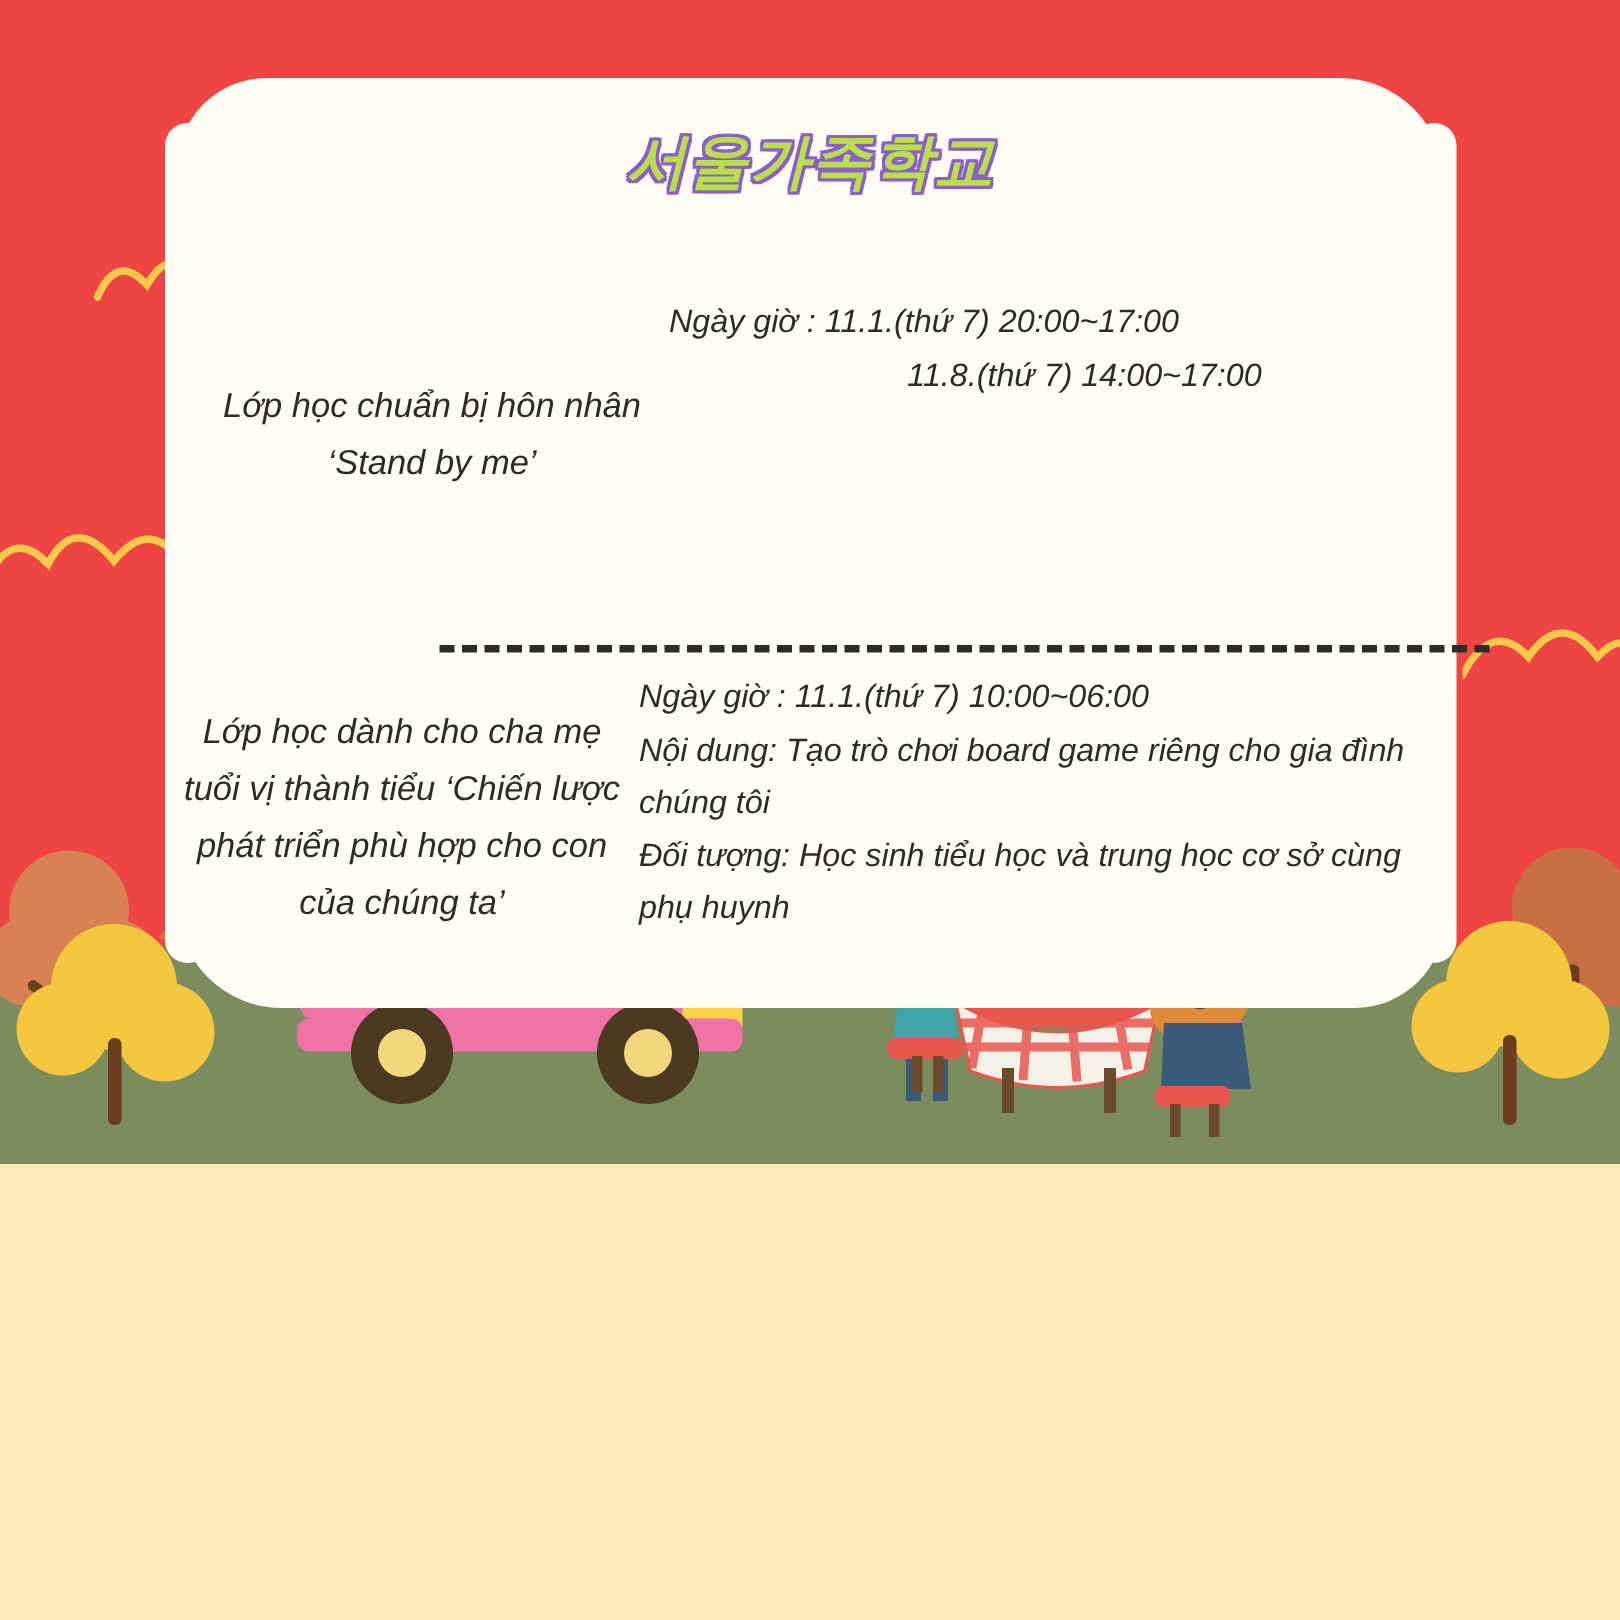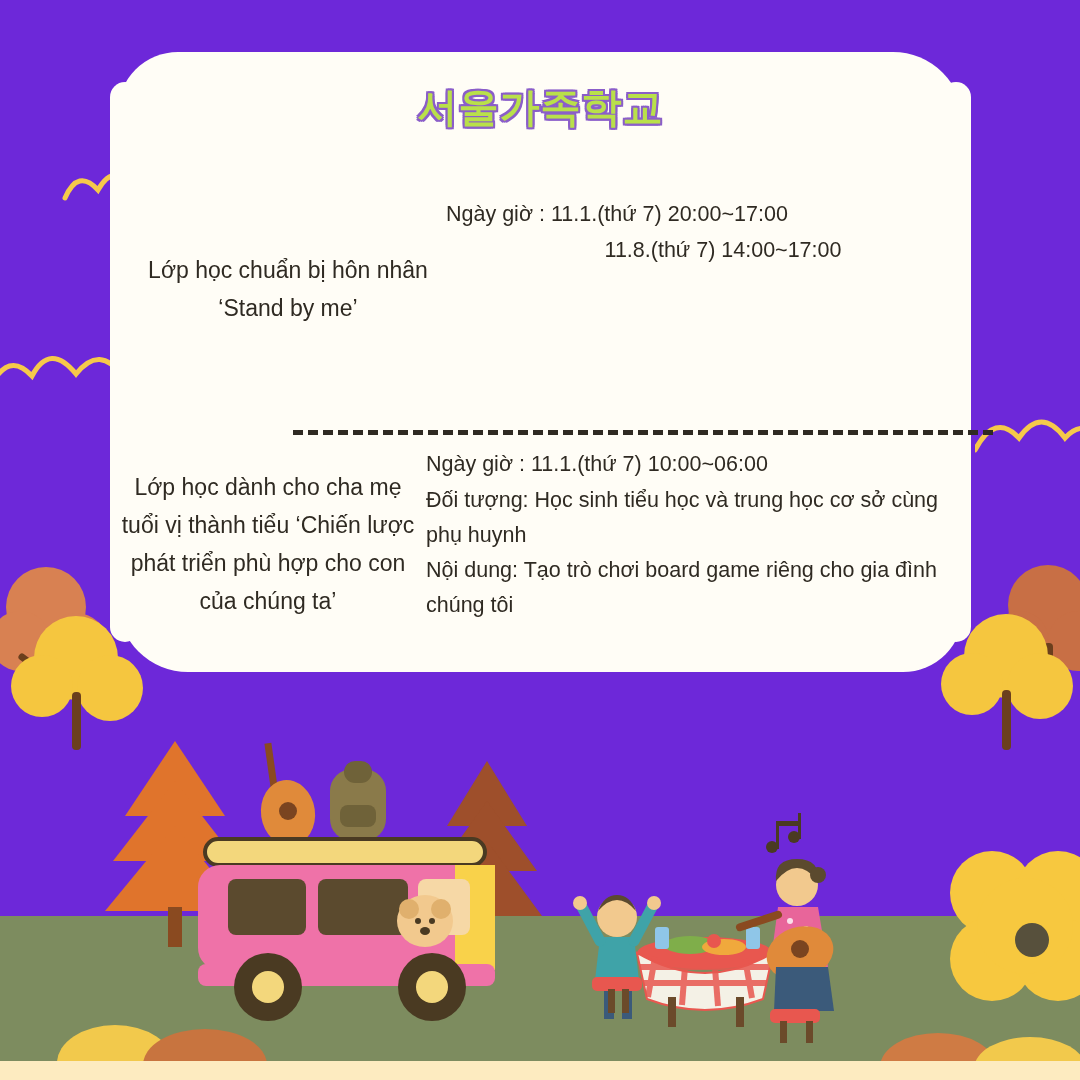--- a/index.html
+++ b/index.html
@@ -9,23 +9,24 @@
   body {
     width: 1080px;
     height: 1080px;
     overflow: hidden;
     font-family: "Liberation Sans", sans-serif;
     background: #fdebc0;
   }
   .poster {
     position: relative;
     width: 1080px;
-    height: 1061px;
-    background: #6d28d9;
+    height: 776px;
+    background: #ef4444;
     overflow: hidden;
+    font-style: italic;
   }
 
   
   .ground {
     position: absolute;
     left: 0;
     bottom: 0;
     width: 1080px;
     height: 145px;
     background: #7d8c5f;
@@ -333,22 +334,22 @@
 
     <div class="divider"></div>
 
     <div class="section" id="section-2">
       <div class="sect-left">Lớp học dành cho cha mẹ tuổi vị thành tiểu ‘Chiến lược phát triển phù hợp cho con của chúng ta’</div>
       <div class="sect-right">
         <p>
           <span>Ngày giờ :</span><span> 11.1.(thứ 7) 10:00~06:00</span>
         </p>
         <p>
+          <span>Nội dung:</span><span> Tạo trò chơi board game riêng cho gia đình chúng tôi</span>
+        </p>
+        <p>
           <span>Đối tượng:</span><span> Học sinh tiểu học và trung học cơ sở cùng phụ huynh</span>
-        </p>
-        <p>
-          <span>Nội dung:</span><span> Tạo trò chơi board game riêng cho gia đình chúng tôi</span>
         </p>
       </div>
     </div>
   </div>
 
 </div>
 
 </body></html>

